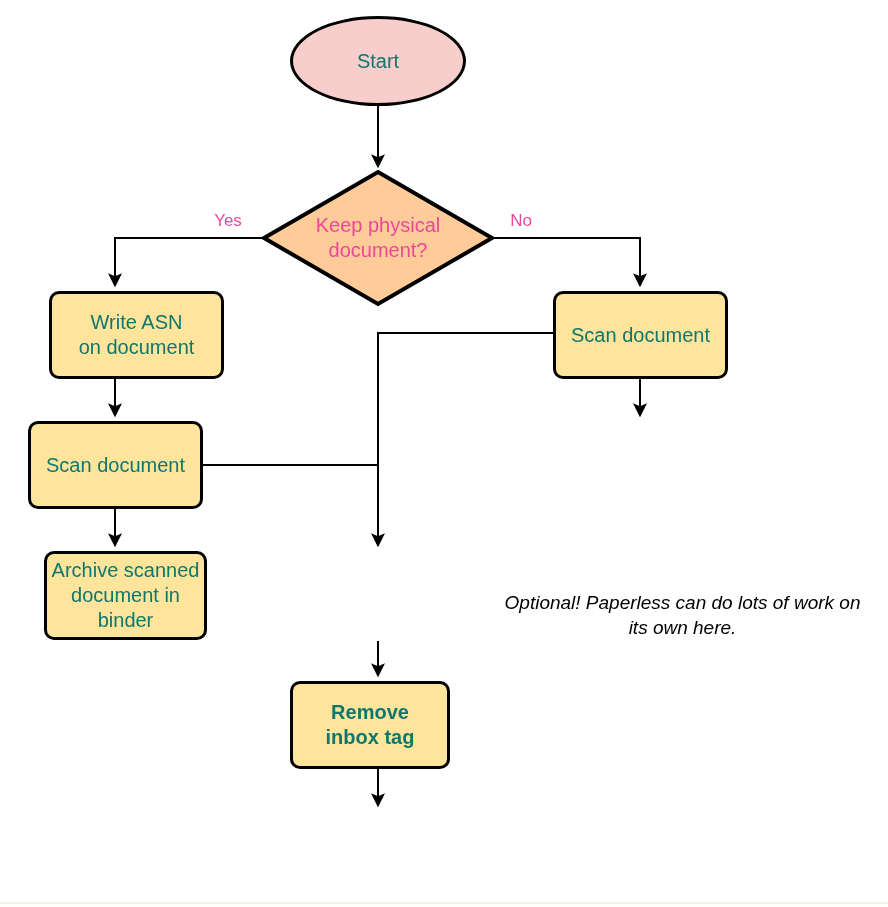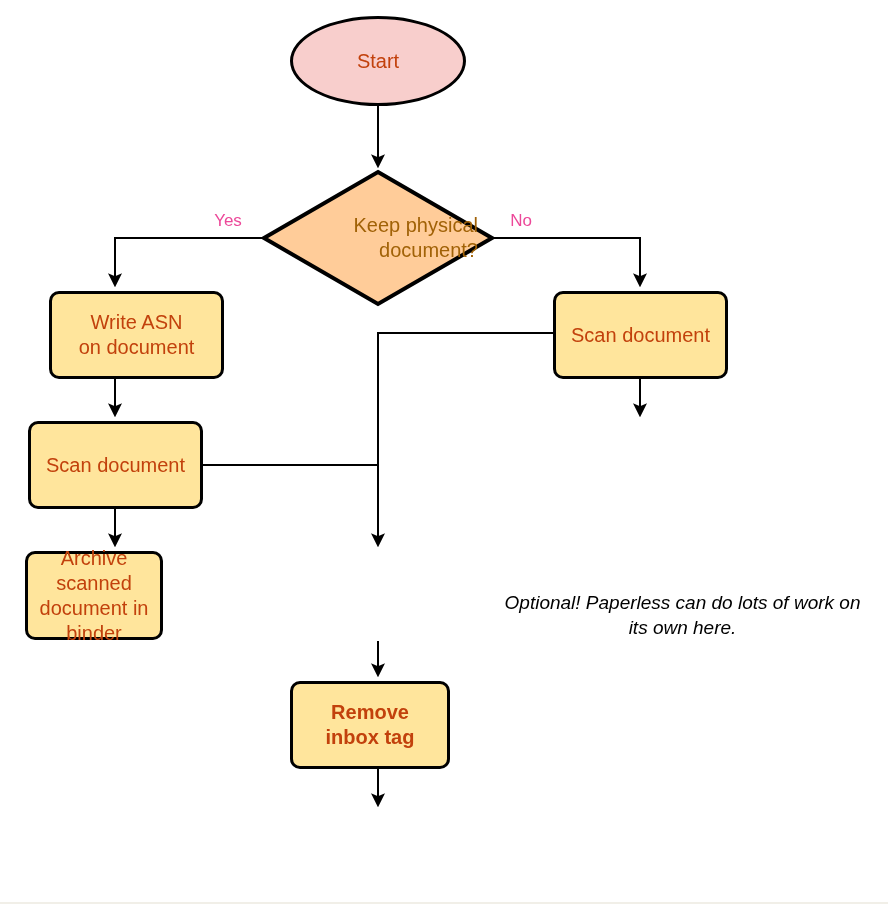--- a/index.html
+++ b/index.html
@@ -4,35 +4,35 @@
 <style>
   html, body { margin:0; padding:0; background:#ffffff; }
   .canvas {
     position:relative; width:888px; height:907px; background:#ffffff;
     font-family:"Liberation Sans", sans-serif; color:#000; overflow:hidden;
   }
   svg.connectors { position:absolute; left:0; top:0; width:888px; height:907px; }
   .node {
     position:absolute; display:flex; align-items:center; justify-content:center;
     text-align:center; font-size:20px; line-height:25px; white-space:pre-line;
-    box-sizing:border-box; color:#c2410c;
+    box-sizing:border-box; color:#0f766e;
   }
   .process {
     background:var(--process-fill,#FFE59C);
     border:3px solid var(--stroke,#000);
     border-radius:10px;
   }
   .terminal {
     background:var(--terminal-fill,#F8CECC);
     border:3.5px solid var(--stroke,#000);
     border-radius:50%;
   }
   .decision-label {
-    position:absolute; text-align:right; font-size:20px; line-height:25px;
-    white-space:pre-line; color:#a16207;
+    position:absolute; text-align:center; font-size:20px; line-height:25px;
+    white-space:pre-line; color:#ec4899;
   }
   .edge-label {
     position:absolute; font-size:17px; line-height:20px; text-align:center; color:#ec4899;
   }
   .annotation {
     position:absolute; font-style:italic; font-size:19px; line-height:25px;
     white-space:pre-line; color:#000;text-align:center;
   }
   .bottom-divider {
     position:absolute; left:0; top:902px; width:888px; height:2px; background:#f1efe8;
@@ -68,21 +68,21 @@
 
 
   <div class="decision-label" style="left:278px; top:213px; width:200px;">Keep physical
 document?</div>
 
   <div class="node process" style="left:28px; top:291px; width:175px; height:88px;margin-left:21px;">Write ASN
 on document</div>
 
   <div class="node process" style="left:28px; top:421px; width:175px; height:88px;">Scan document</div>
 
-  <div class="node process" style="left:25px; top:551px; width:138px; height:89px;">Archive scanned
+  <div class="node process" style="left:44px; top:551px; width:163px; height:89px;">Archive scanned
 document in
 binder</div>
 
   <div class="node process" style="left:553px; top:291px; width:175px; height:88px;">Scan document</div>
 
 
 
   <div class="node process" style="left:290px; top:681px; width:160px; height:88px;font-weight:bold;">Remove
 inbox tag</div>
 

